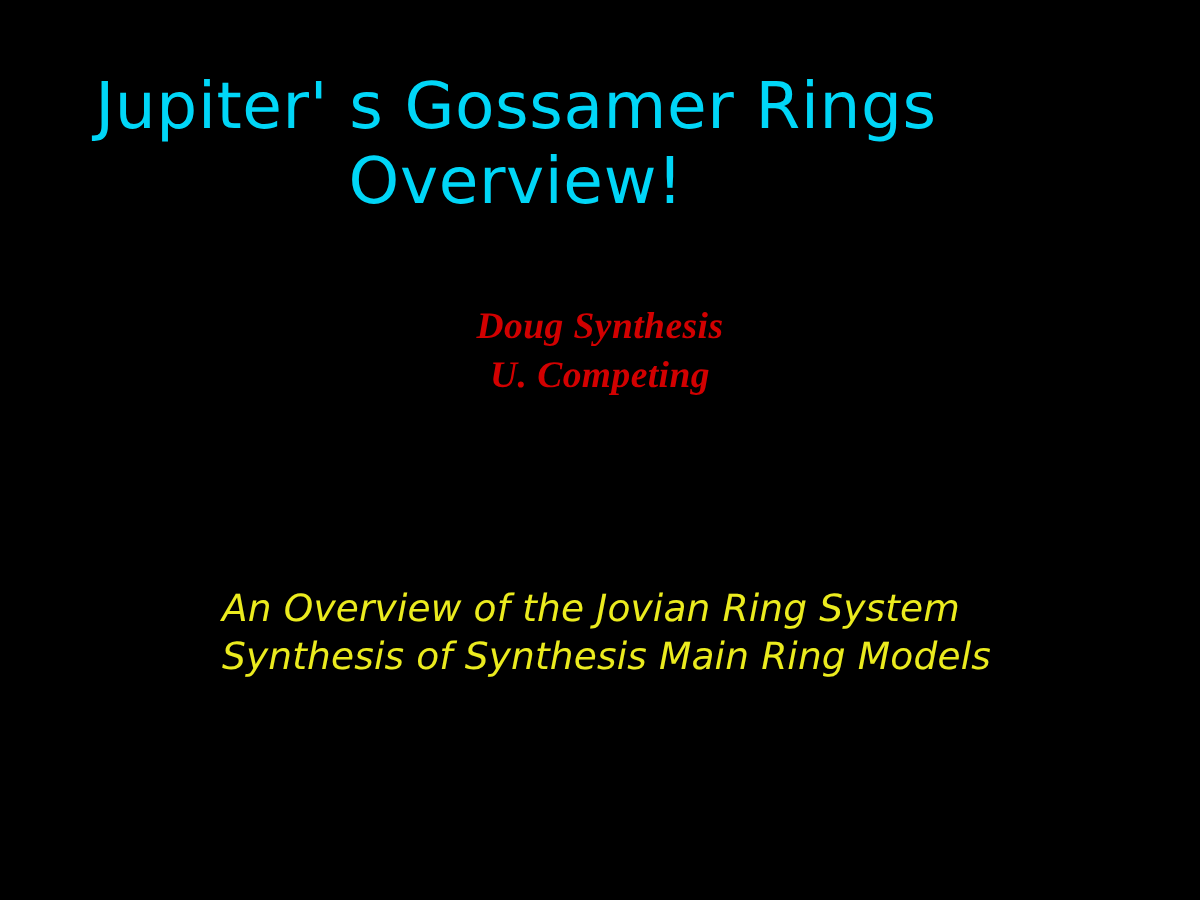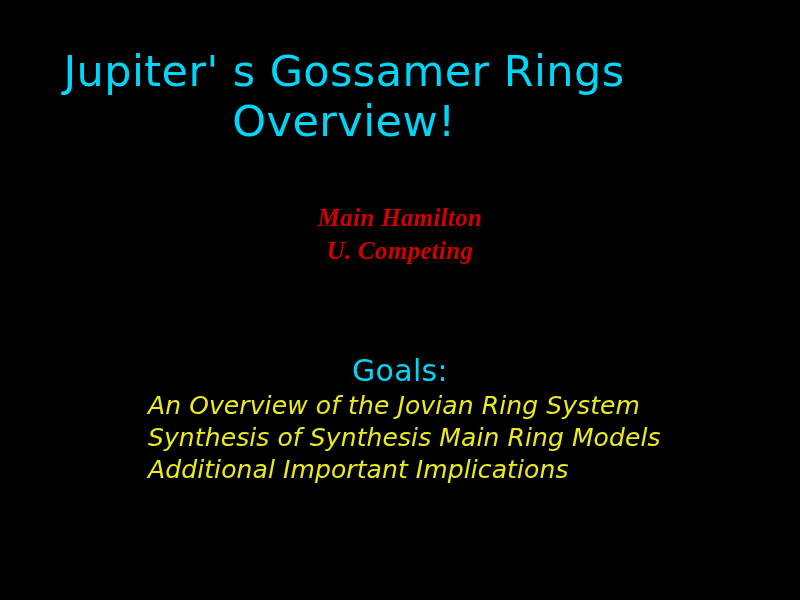--- a/index.html
+++ b/index.html
@@ -101,25 +101,23 @@
 <body>
 
 <div class="slide">
 
   <div class="title-block">
     <span class="title-line">Jupiter' s Gossamer Rings</span>
     <span class="title-line">Overview!</span>
   </div>
 
   <div class="author-block">
-    <span class="author-line">Main Hamilton</span>
+    <span class="author-line">Doug Synthesis</span>
     <span class="author-line">U. Competing</span>
   </div>
 
-  <div class="goals-heading">Goals:</div>
 
   <ul class="goals-list">
     <li class="goal-item">An Overview of the Jovian Ring System</li>
     <li class="goal-item">Synthesis of Synthesis Main Ring Models</li>
-    <li class="goal-item">Additional Important Implications</li>
   </ul>
 
 </div>
 
 </body></html>

